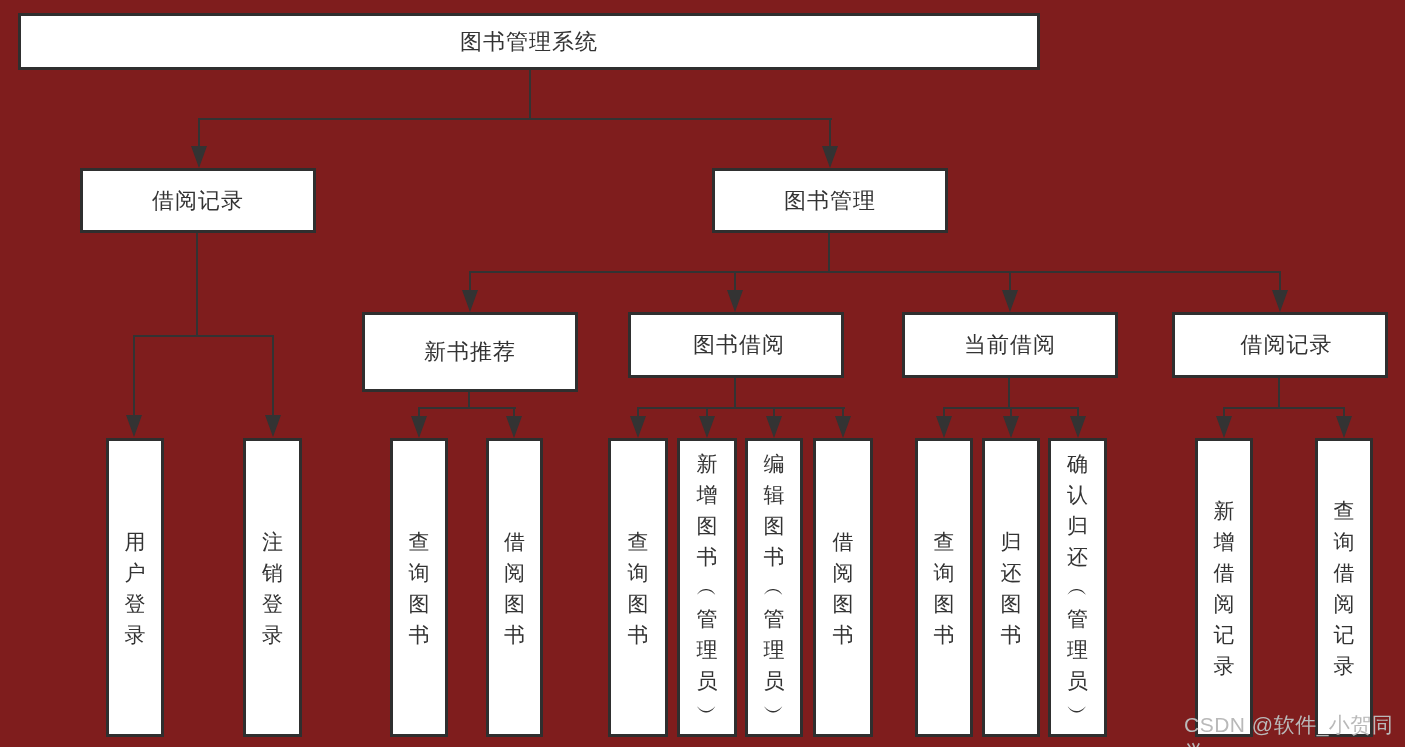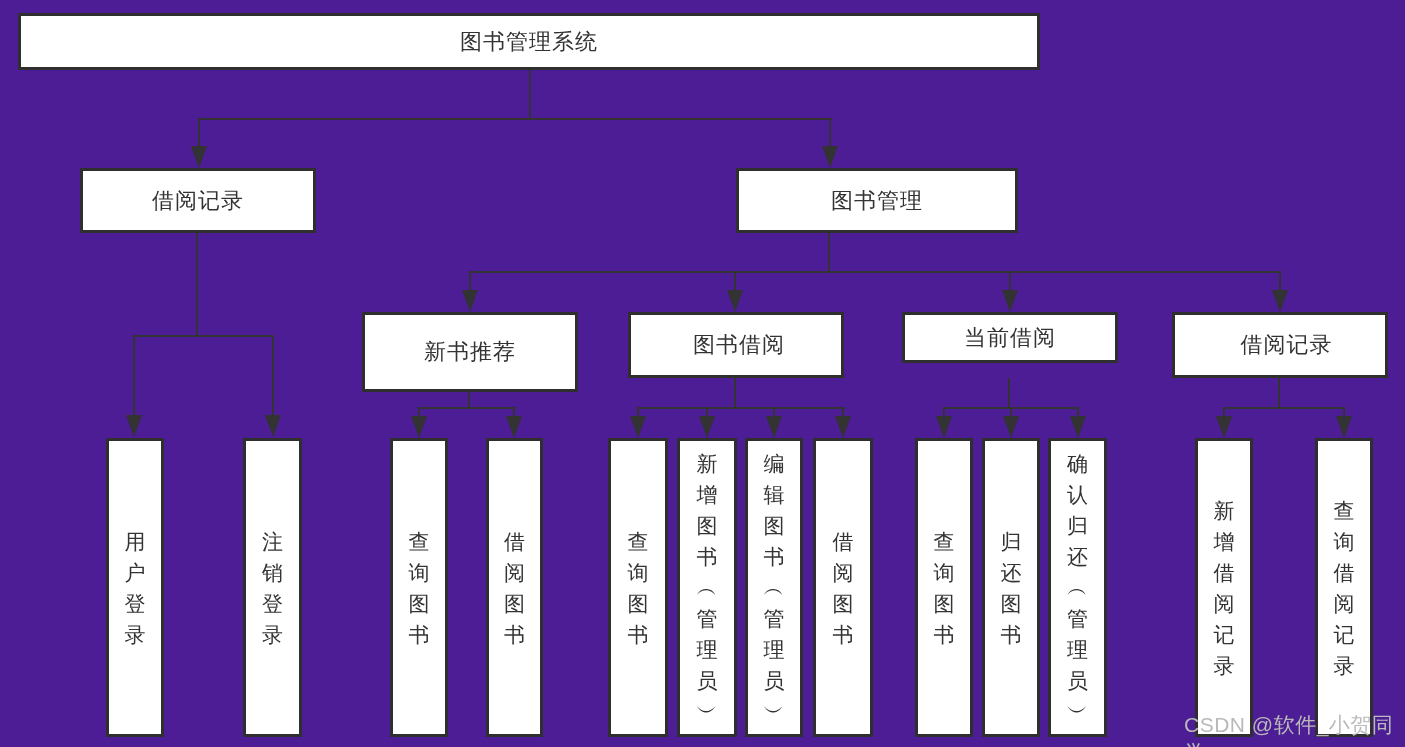--- a/index.html
+++ b/index.html
@@ -1,17 +1,17 @@
 <!DOCTYPE html>
 <html><head>
 <meta charset="utf-8">
 <style>
   html,body{margin:0;padding:0;background:#ffffff;}
   #canvas{
-    position:relative;width:1405px;height:747px;background:#4c1d95;overflow:hidden;
+    position:relative;width:1405px;height:747px;background:#7f1d1d;overflow:hidden;
     font-family:"Liberation Sans","DejaVu Sans",sans-serif;
   }
   .box{
     position:absolute;background:#ffffff;border:3px solid #2f2f2f;box-sizing:border-box;
     display:flex;align-items:center;justify-content:center;color:#333333;z-index:2;
   }
   .h-label{font-size:22px;letter-spacing:1px;}
   .leaf-label{white-space:pre;text-align:center;font-size:21px;line-height:31px;}
   .line{position:absolute;background:#333333;z-index:1;}
   .arrow{
@@ -27,31 +27,31 @@
 
 <div id="canvas">
 
   <div class="box" style="left:18px;top:13px;width:1022px;height:57px;">
     <span class="h-label">图书管理系统</span>
   </div>
 
   <div class="box" style="left:80px;top:168px;width:236px;height:65px;">
     <span class="h-label">借阅记录</span>
   </div>
-  <div class="box" style="left:712px;top:168px;width:282px;height:65px;margin-left:24px;">
+  <div class="box" style="left:712px;top:168px;width:236px;height:65px;">
     <span class="h-label">图书管理</span>
   </div>
 
   <div class="box" style="left:362px;top:312px;width:216px;height:80px;">
     <span class="h-label">新书推荐</span>
   </div>
   <div class="box" style="left:628px;top:312px;width:216px;height:66px;padding-left:6px;">
     <span class="h-label">图书借阅</span>
   </div>
-  <div class="box" style="left:902px;top:312px;width:216px;height:51px;">
+  <div class="box" style="left:902px;top:312px;width:216px;height:66px;">
     <span class="h-label">当前借阅</span>
   </div>
   <div class="box" style="left:1172px;top:312px;width:216px;height:66px;padding-left:13px;">
     <span class="h-label">借阅记录</span>
   </div>
 
   <div class="box" style="left:106px;top:438px;width:58px;height:299px;">
     <span class="leaf-label">用
 户
 登

